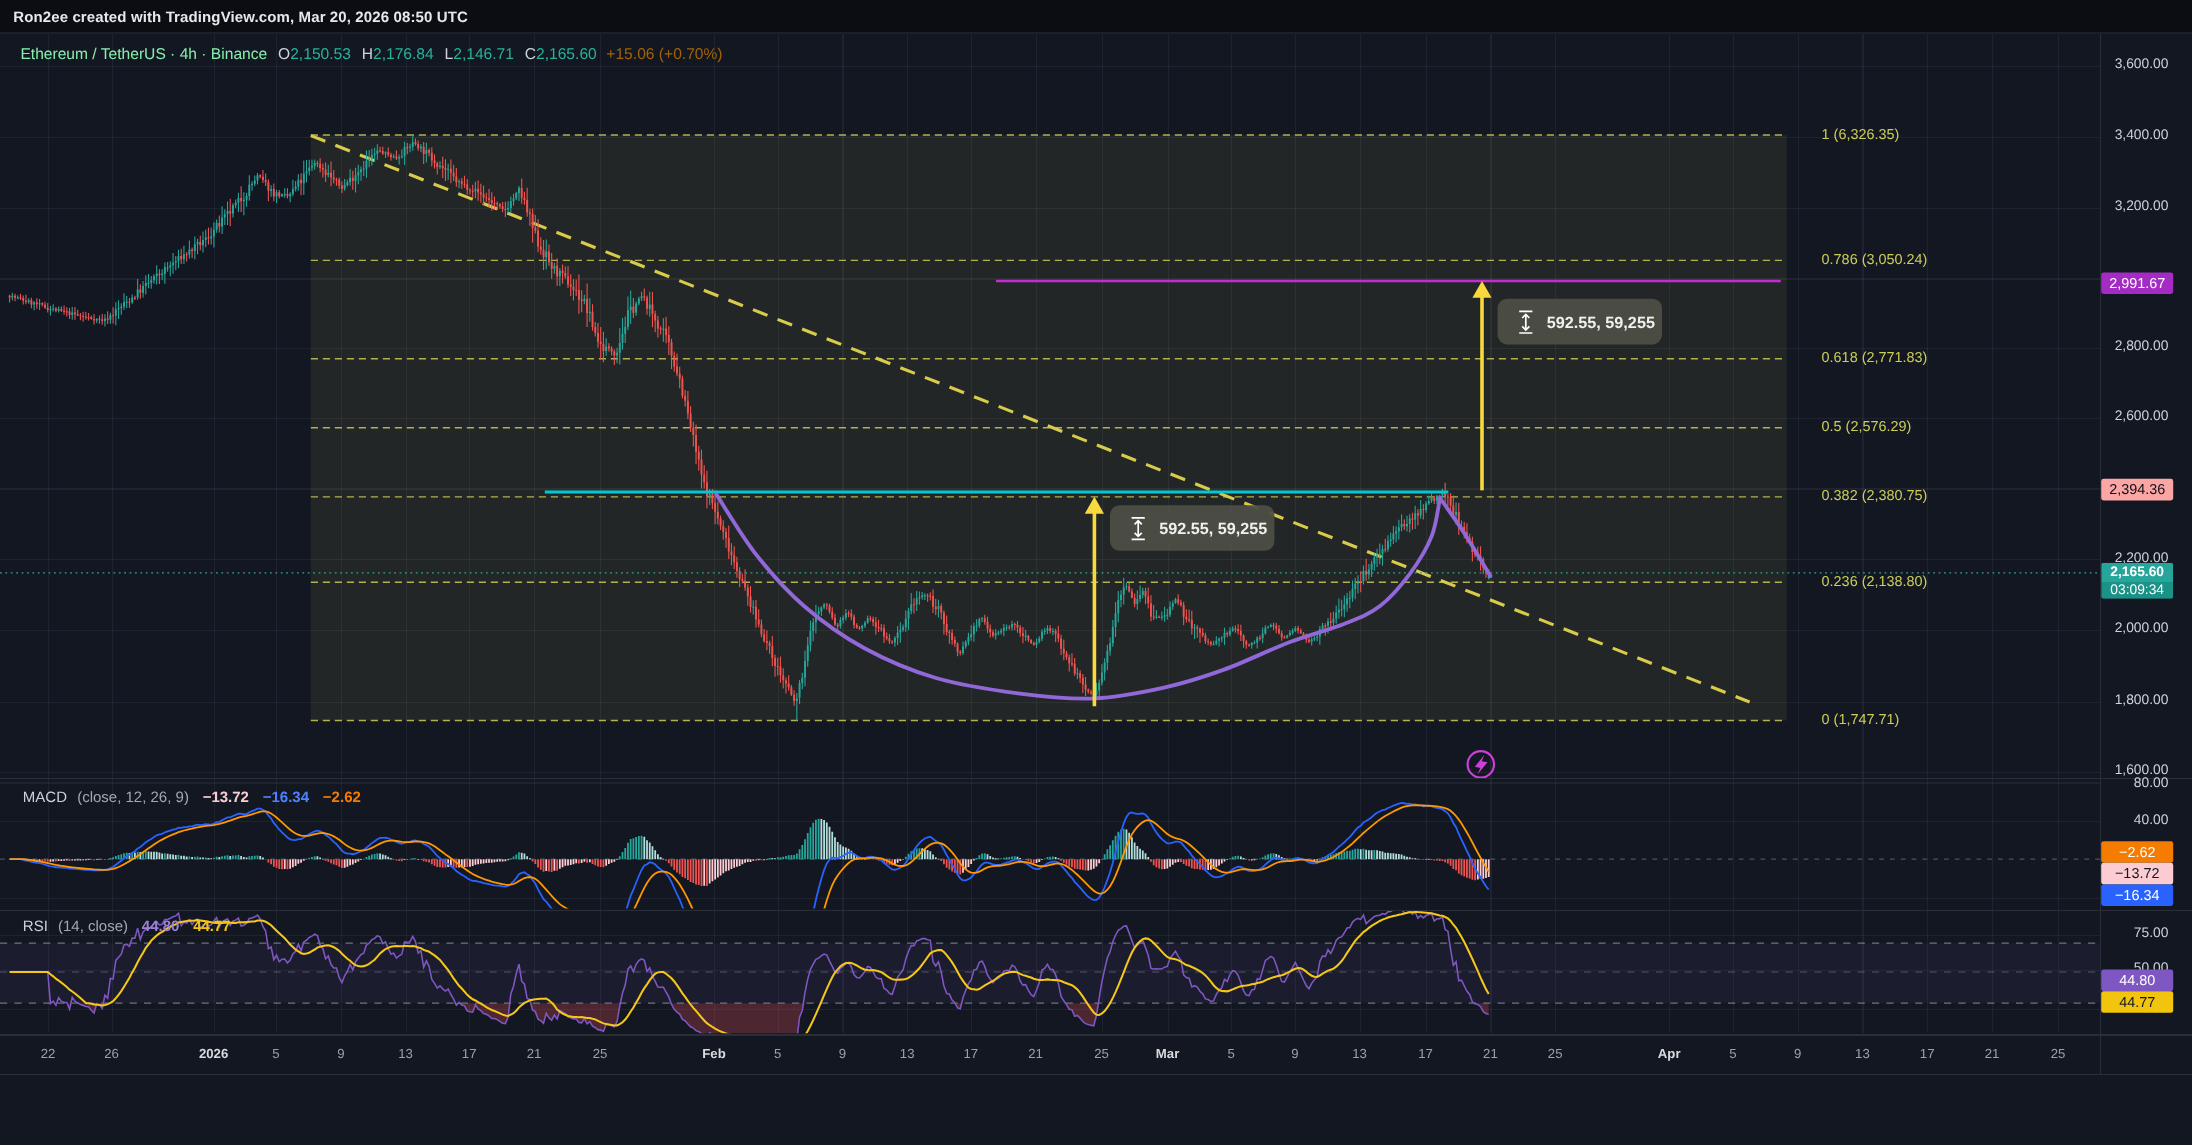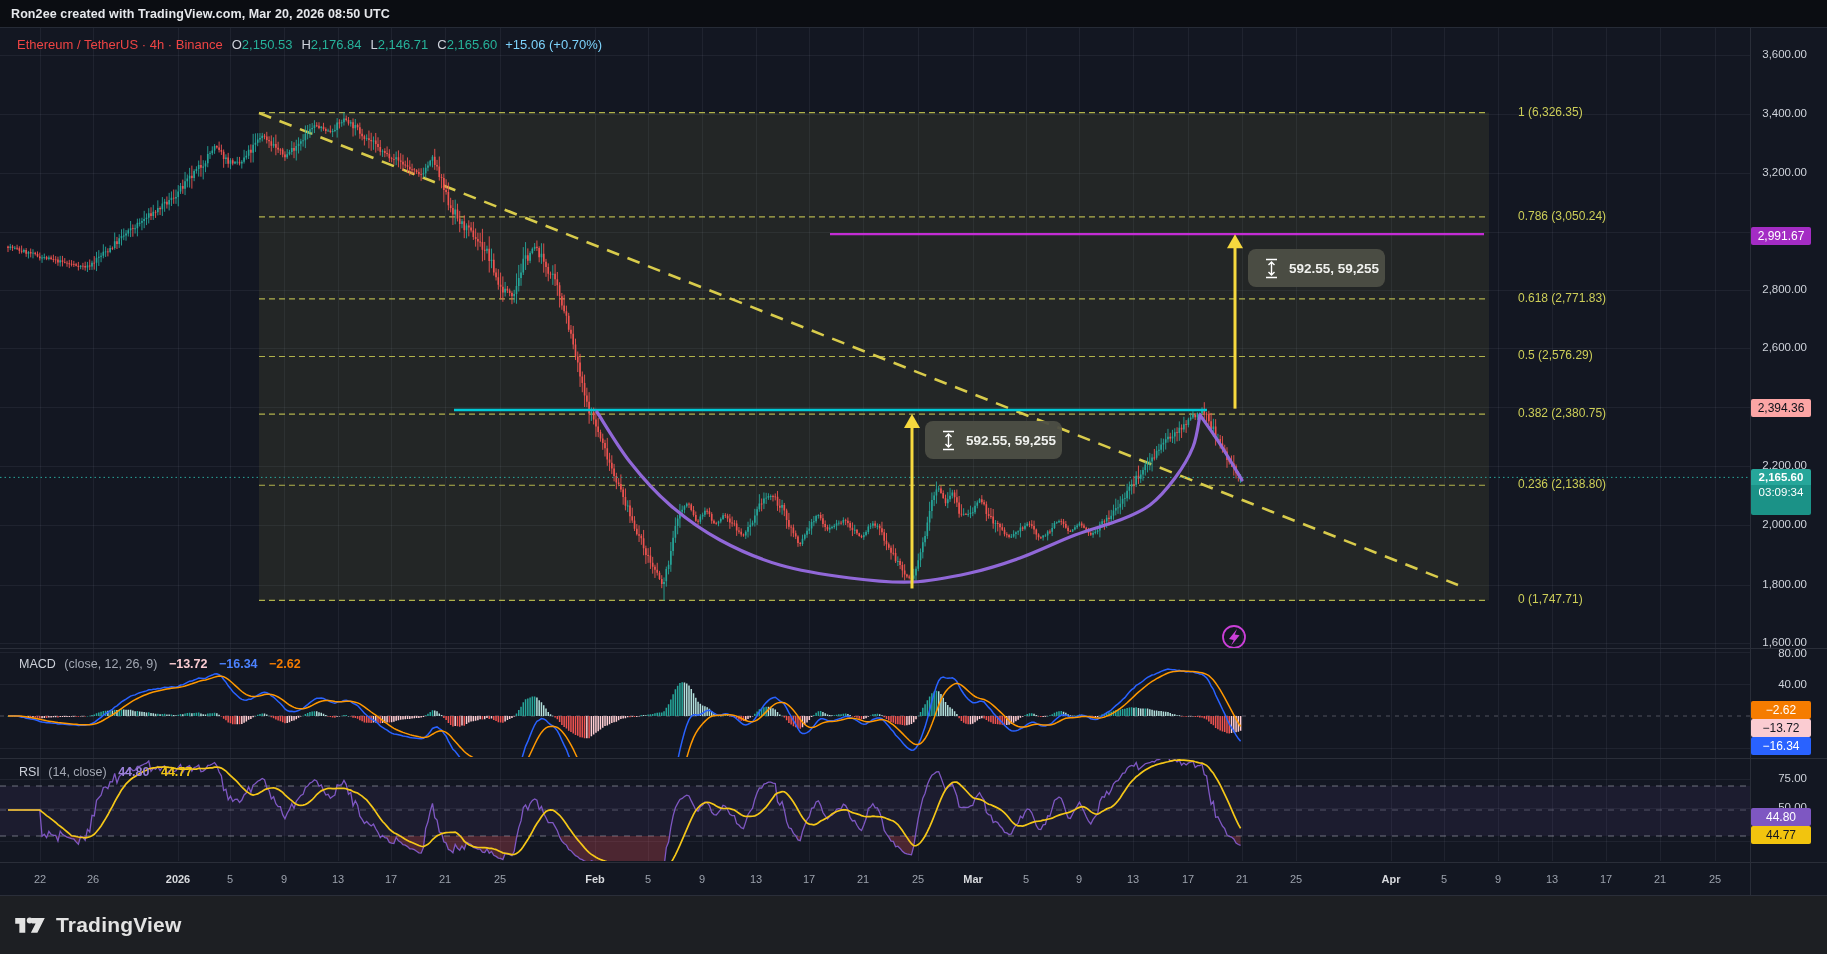--- a/index.html
+++ b/index.html
@@ -4,38 +4,38 @@
 <style>
   html,body{margin:0;padding:0;background:#1d1f23;}
   #root{position:relative;width:1827px;height:954px;overflow:hidden;background:#131722;
         font-family:"Liberation Sans","DejaVu Sans",sans-serif;-webkit-font-smoothing:antialiased;}
   .topbar{position:absolute;left:0;top:0;width:1827px;height:27px;background:#0b0d12;
           border-bottom:1px solid #262b36;display:flex;align-items:center;z-index:5;}
   .topbar span{margin-left:11px;color:#e6e8ec;font-size:12.5px;font-weight:bold;letter-spacing:.1px;}
   #chart-svg{position:absolute;left:0;top:0;z-index:1;}
   .overlay{position:absolute;z-index:3;}
   .legend-main{left:17px;top:37px;font-size:13px;color:#d5d8de;white-space:nowrap;}
-  .legend-main .sym{color:#ef4444;}
+  .legend-main .sym{color:#86efac;}
   .legend-main .ltr{color:#cfd3dc;margin-left:9px;}
   .legend-main .val{color:#26b29a;}
-  .legend-main .chg{color:#7dd3fc;margin-left:8px;}
+  .legend-main .chg{color:#a16207;margin-left:8px;}
   .legend-ind{font-size:12.5px;color:#ccd0d9;white-space:nowrap;}
   .legend-ind .prm{color:#a3a8b3;margin-left:5px;}
   .legend-ind b{font-weight:bold;margin-left:8px;}
   .scale-label{position:absolute;right:20px;z-index:2;color:#ced2da;font-size:11.5px;white-space:nowrap;}
   .time-label{position:absolute;top:873px;z-index:2;transform:translateX(-50%);
               color:#9ba1ac;font-size:11px;white-space:nowrap;}
   .time-label.major{color:#d8dade;font-weight:bold;}
   .fib-label{position:absolute;left:1518px;z-index:2;color:#cdce58;font-size:12px;font-weight:500;white-space:nowrap;}
   .badge{position:absolute;left:1751px;width:60px;height:18px;line-height:18px;z-index:4;
          text-align:center;font-size:12px;border-radius:2px;white-space:nowrap;}
   .pbadge{position:absolute;left:1751px;width:60px;z-index:4;border-radius:2px;overflow:hidden;
           text-align:center;font-size:11.5px;}
   .pbadge .r1{height:16px;line-height:16px;font-weight:bold;}
-  .pbadge .r2{height:30px;line-height:15px;}
+  .pbadge .r2{height:14px;line-height:15px;}
   .measure-box{position:absolute;z-index:6;height:38px;width:137px;background:rgba(77,78,68,.95);
                border-radius:8px;display:flex;align-items:center;gap:11px;padding:0 0 0 17px;
                box-sizing:border-box;color:#f0f1ee;font-size:13.5px;font-weight:bold;white-space:nowrap;}
   .bottombar{position:absolute;left:0;top:896px;width:1827px;height:58px;background:#1d1f23;
              display:flex;align-items:center;z-index:5;}
   .bottombar .logotext{color:#e3e3e3;font-size:21px;font-weight:800;margin-left:9px;letter-spacing:.2px;}
   .bottombar svg{margin-left:13px;display:block;}
 </style>
 </head>
 <body>
@@ -258,22 +258,14 @@
         <span>592.55, 59,255</span>
       </div>
       <div class="measure-box" style="left: 1248px; top: 249px;">
         <svg width="13" height="21" viewBox="0 0 13 21">
           <path d="M1 1.5 H12 M1 19.5 H12 M6.5 4 V17 M3.5 7 L6.5 4 L9.5 7 M3.5 14 L6.5 17 L9.5 14" stroke="#ffffff" stroke-width="1.4" fill="none"></path>
         </svg>
         <span>592.55, 59,255</span>
       </div>
     </div>
 
-  <div class="bottombar">
-    <svg width="34" height="26" viewBox="0 0 54 44">
-      <path d="M2 10 H19 V35 H9 V20 H2 Z" fill="#e3e3e3"></path>
-      <circle cx="26.5" cy="14.5" r="5" fill="#e3e3e3"></circle>
-      <path d="M30 10 H52 L39.5 35 H28.5 L36.5 19.5 H30 Z" fill="#e3e3e3"></path>
-    </svg>
-    <span class="logotext">TradingView</span>
-  </div>
 
 </div>
 
 </body></html>

